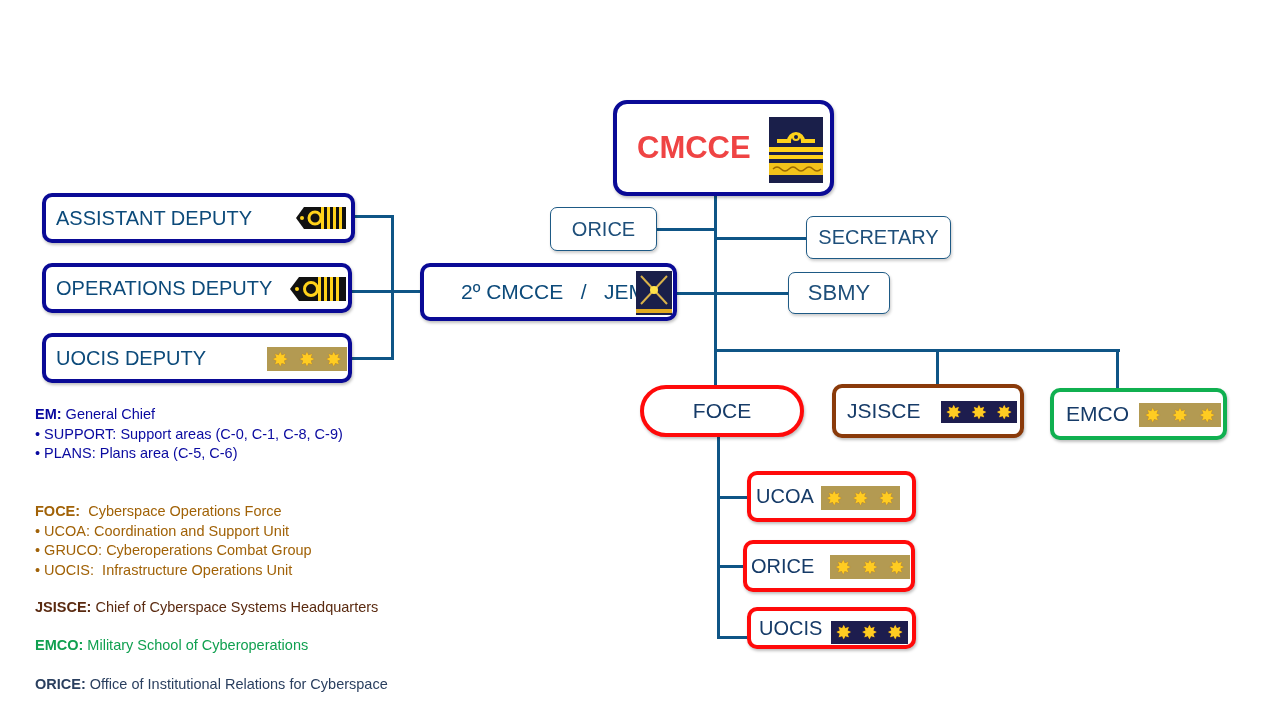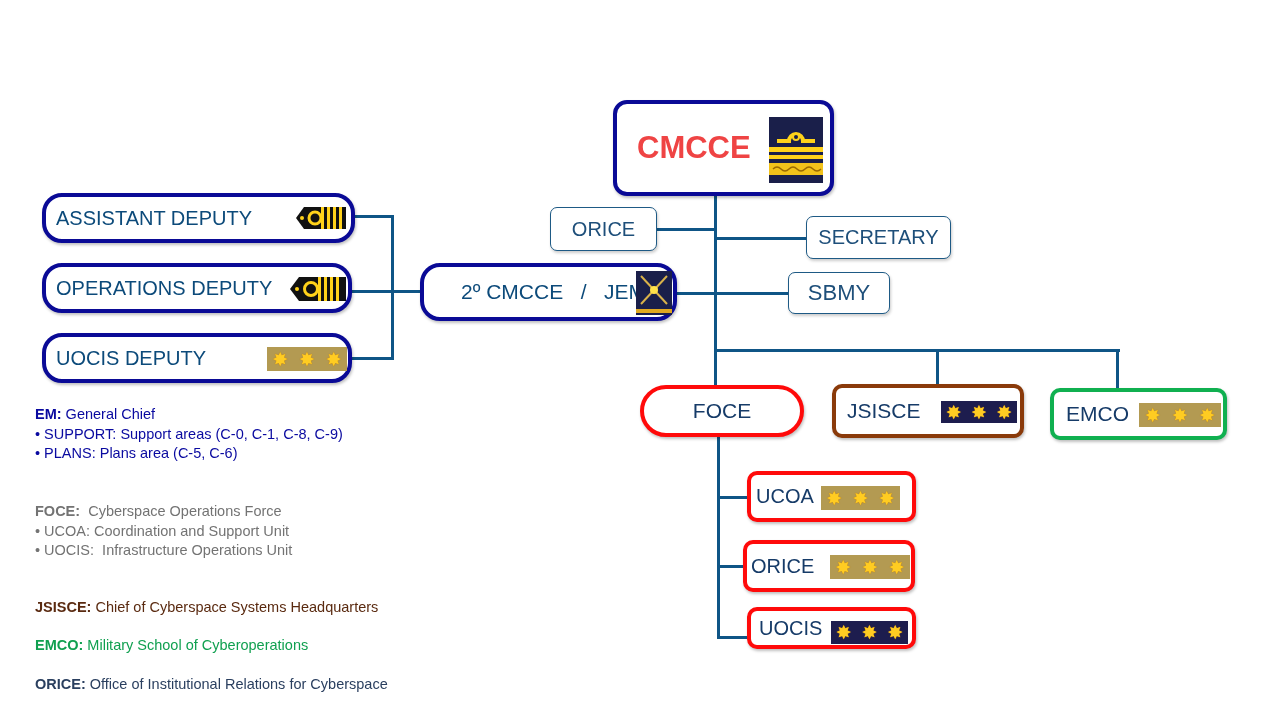--- a/index.html
+++ b/index.html
@@ -1,20 +1,20 @@
 <!DOCTYPE html>
 <html><head>
 <meta charset="utf-8">
 <style>
   html, body { margin:0; padding:0; }
   body { width:1280px; height:720px; background:#ffffff; position:relative; overflow:hidden;
          font-family:"Liberation Sans", sans-serif; }
   .box { position:absolute; background:#fff; box-sizing:border-box; display:flex; align-items:center;
          box-shadow: 1px 2px 3px rgba(0,0,0,0.25); }
-  .navy { border:4px solid #0a0a96; border-radius:20px; color:#0c4a7a; }
+  .navy { border:4px solid #0a0a96; border-radius:10px; color:#0c4a7a; }
   .thin { border:1.5px solid #1e5a85; border-radius:7px; color:#1e4f7a; box-shadow:1px 2px 3px rgba(0,0,0,0.2); justify-content:center; }
   .red { border:4px solid #ff0a0a; border-radius:10px; color:#163b68; }
   .brown { border:4px solid #8a3a0a; border-radius:10px; color:#163b68; }
   .green { border:4px solid #10b050; border-radius:10px; color:#163b68; }
   .lbl { font-size:20px; white-space:nowrap; }
   .lbl.b { font-weight:bold; }
   .line { position:absolute; background:#0f5586; }
   .stars { display:inline-flex; align-items:center; justify-content:space-around; height:22px; }
   .stars.gold { background:#b39a52; }
   .stars.dark { background:#1d1d4e; }
@@ -151,23 +151,24 @@
       <span class="star">✸</span>
       <span class="star">✸</span>
   </span>
 </div>
 
 <div class="legend" style="top:405px;color:#0a0aa0;line-height:19.5px;">
   <div><b>EM:</b><span> General Chief</span></div>
   <div>• SUPPORT: Support areas (C-0, C-1, C-8, C-9)</div>
   <div>• PLANS: Plans area (C-5, C-6)</div>
 </div>
-<div class="legend" style="top:502px;color:#737373;line-height:19.5px;">
+<div class="legend" style="top:502px;color:#a16207;line-height:19.5px;">
   <div style="white-space:pre;"><b>FOCE:</b><span>  Cyberspace Operations Force</span></div>
   <div>• UCOA: Coordination and Support Unit</div>
+  <div>• GRUCO: Cyberoperations Combat Group</div>
   <div style="white-space:pre;">• UOCIS:  Infrastructure Operations Unit</div>
 </div>
 <div class="legend" style="top:599px;color:#5a2a10;">
   <b>JSISCE:</b><span> Chief of Cyberspace Systems Headquarters</span>
 </div>
 <div class="legend" style="top:637px;color:#10a050;">
   <b>EMCO:</b><span> Military School of Cyberoperations</span>
 </div>
 <div class="legend" style="top:676px;color:#2a3f5f;">
   <b>ORICE:</b><span> Office of Institutional Relations for Cyberspace</span>

